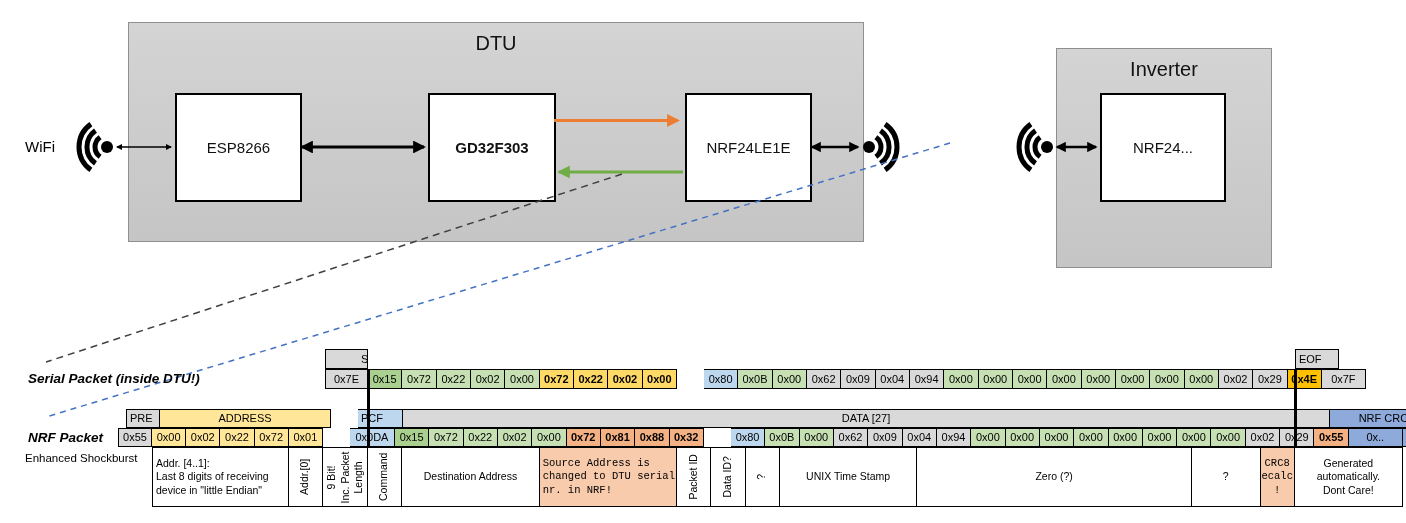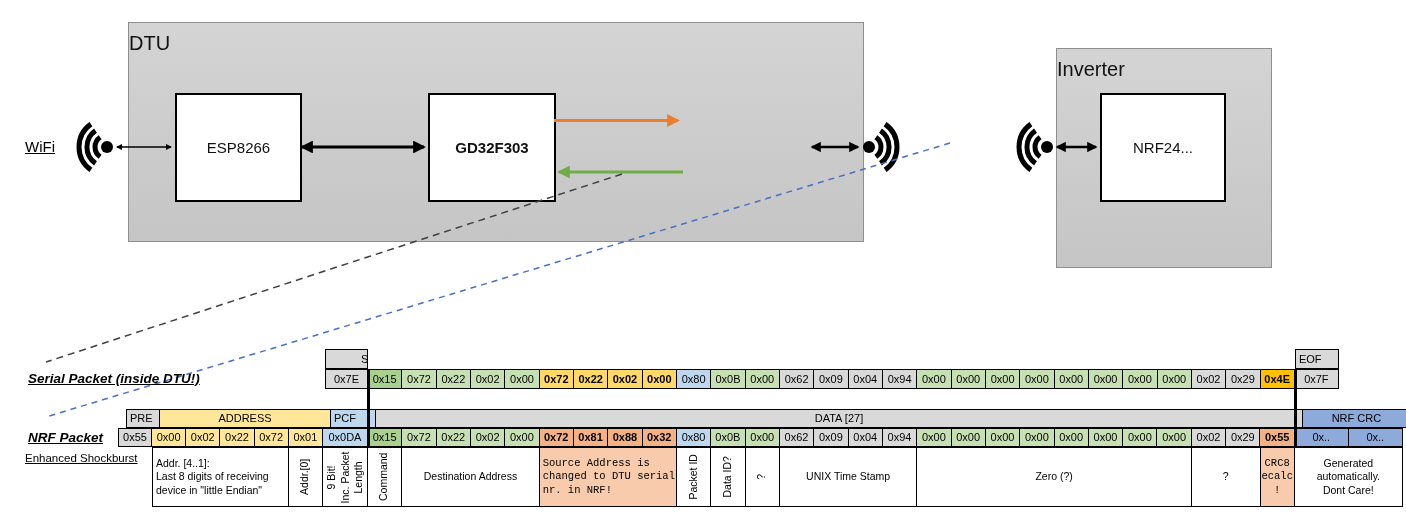--- a/index.html
+++ b/index.html
@@ -1,21 +1,21 @@
 <!DOCTYPE html>
 <html><head>
 <meta charset="utf-8">
 <style>
   html,body{margin:0;padding:0;background:#fff;}
   #stage{position:relative;width:1406px;height:523px;background:#fff;overflow:hidden;
          font-family:"Liberation Sans",sans-serif;color:#000;}
   .container{position:absolute;background:linear-gradient(180deg,#d4d4d4,#c5c5c5);border:1px solid #8f8f8f;}
   #dtu-box{left:128px;top:22px;width:734px;height:218px;}
   #inverter-box{left:1056px;top:36px;width:214px;height:218px;margin-top:12px;}
-  .ctitle{position:absolute;top:9px;left:0;right:0;text-align:left;font-size:20px;color:#121212;}
+  .ctitle{position:absolute;top:9px;left:0;right:0;text-align:center;font-size:20px;color:#121212;}
   .device{position:absolute;background:#fff;border:2px solid #000;display:flex;align-items:center;justify-content:center;
           font-size:15px;color:#111;z-index:1;}
   #esp-box{left:175px;top:93px;width:123px;height:105px;}
   #gd-box{left:428px;top:93px;width:124px;height:105px;font-weight:bold;}
   #nrf-box{left:685px;top:93px;width:123px;height:105px;}
   #invnrf-box{left:1100px;top:93px;width:122px;height:105px;}
   #wifi-label{position:absolute;left:25px;top:138px;font-size:15px;z-index:1;}
   #overlay{position:absolute;left:0;top:0;z-index:2;pointer-events:none;}
 
   
@@ -25,28 +25,28 @@
   #serial-row{left:325px;top:369px;height:20px;}
   #nrf-hdr{left:118px;top:409px;height:19px;}
   #nrf-row{left:118px;top:428px;height:19px;}
   #nrf-ann{left:152px;top:447px;height:60px;}
   .cell{box-sizing:border-box;border:1px solid #000;display:flex;align-items:center;justify-content:center;
         font-size:11px;line-height:1.15;flex:0 0 auto;background:#fff;padding:0 1px;
         white-space:pre-line;text-align:center;overflow:hidden;}
   .cell + .cell{border-left:none;}
   #nrf-ann .cell{font-size:10.5px;line-height:1.3;}
   .left{justify-content:flex-start;text-align:left;padding-left:3px;}
-  .gy{background:#D9D9D9;} .yl{background:#FFE699;} .bl{background:#BDD7EE;}
+  .gy{background:#D9D9D9;} .yl{background:#FFE699;} .bl{background:#BDD7EE;margin-left:27px;}
   .g1{background:#A9D08E;} .g2{background:#C6E0B4;}
   .gd{background:#FFD966;font-weight:bold;}
   .or{background:#FFC000;font-weight:bold;}
   .sa{background:#F4B183;font-weight:bold;}
   .nb{background:#8EAADB;} .sa2{background:#F8CBAD;font-family:Liberation Mono, monospace;}
   .vtext{transform:rotate(-90deg);white-space:pre;text-align:center;}
-  .lbl{position:absolute;z-index:3;text-decoration:underline;}
+  .lbl{position:absolute;z-index:3;}
   #serial-label{left:28px;top:371px;font-size:13.5px;font-weight:bold;font-style:italic;}
   #nrf-label{left:28px;top:430px;font-size:13.5px;font-weight:bold;font-style:italic;}
   #esb-label{left:25px;top:452px;font-size:11.5px;}
   .vline{position:absolute;width:3px;background:#000;z-index:4;}
   #vl-left{left:366.5px;top:369px;height:78px;}
   #vl-right{left:1293.5px;top:369px;height:78px;}
 </style>
 </head>
 <body>
 
@@ -59,20 +59,23 @@
     <div class="ctitle">Inverter</div>
   </div>
 
   <div id="wifi-label" class="lbl">WiFi</div>
 
   <div id="esp-box" class="device">
     <span>ESP8266</span>
   </div>
   <div id="gd-box" class="device">
     <span>GD32F303</span>
+  </div>
+  <div id="nrf-box" class="device">
+    <span>NRF24LE1E</span>
   </div>
   <div id="invnrf-box" class="device">
     <span>NRF24...</span>
   </div>
 
   <svg id="overlay" width="1406" height="523" viewBox="0 0 1406 523">
     <defs>
       <marker id="mB" markerUnits="strokeWidth" markerWidth="4" markerHeight="4" refX="3.4" refY="2" orient="auto-start-reverse">
         <path d="M0,0 L4,2 L0,4 z" fill="#000"></path>
       </marker>

